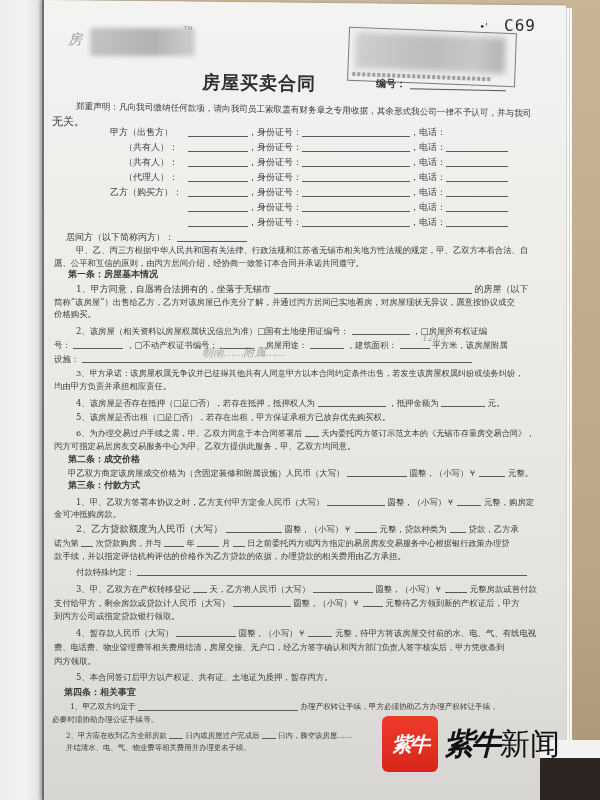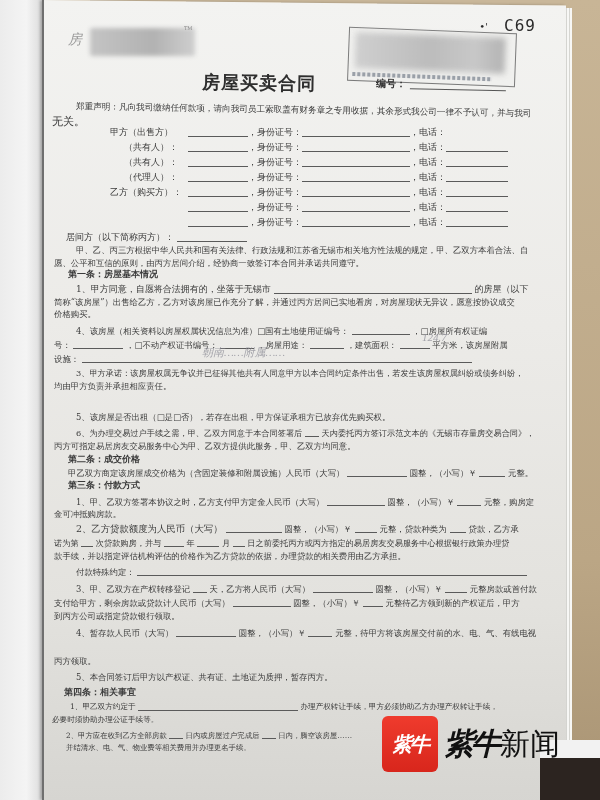--- a/index.html
+++ b/index.html
@@ -240,21 +240,21 @@
   <div class="line bold" style="left:6px; top:270px;">第一条：房屋基本情况</div>
   <div class="line" style="left:14px; top:285px;">
     <span>1、甲方同意，自愿将合法拥有的，坐落于无锡市</span>
     <span class="blank" style="width:198px"></span>
     <span>的房屋（以下</span>
   </div>
   <div class="line" style="left:-8px; top:298px; font-size:8.4px;">简称“该房屋”）出售给乙方，乙方对该房屋已作充分了解，并通过丙方居间已实地看房，对房屋现状无异议，愿意按协议成交</div>
   <div class="line" style="left:-8px; top:310px; font-size:8.4px;">价格购买。</div>
 
   <div class="line" style="left:14px; top:326px; font-size:8.4px;">
-    <span>4、该房屋（相关资料以房屋权属状况信息为准）□国有土地使用证编号：</span>
+    <span>2、该房屋（相关资料以房屋权属状况信息为准）□国有土地使用证编号：</span>
     <span class="blank" style="width:58px"></span>
     <span>，□房屋所有权证编</span>
   </div>
   <div class="line" style="left:-8px; top:340px; font-size:8.4px;">
     <span>号：</span>
     <span class="blank" style="width:50px"></span>
     <span>，□不动产权证书编号：</span>
     <span class="blank" style="width:34px"></span>
     <span>，房屋用途：</span>
     <span class="blank" style="width:34px"></span>
@@ -265,20 +265,27 @@
   <span class="hand" style="left:360px; top:332px; font-size:11px;">124.7</span>
   <div class="line" style="left:-8px; top:354px; font-size:8.4px;">
     <span>设施：</span>
     <span class="blank" style="width:390px"></span>
   </div>
   <span class="hand" style="left:140px; top:347px; font-size:11px;">朝南……附属……</span>
 
   <div class="line" style="left:14px; top:369px; font-size:8.2px;">3、甲方承诺：该房屋权属无争议并已征得其他共有人同意甲方以本合同约定条件出售，若发生该房屋权属纠纷或债务纠纷，</div>
   <div class="line" style="left:-8px; top:382px; font-size:8.4px;">均由甲方负责并承担相应责任。</div>
 
+  <div class="line" style="left:14px; top:398px; font-size:8.4px;">
+    <span>4、该房屋是否存在抵押（□是□否），若存在抵押，抵押权人为</span>
+    <span class="blank" style="width:68px"></span>
+    <span>，抵押金额为</span>
+    <span class="blank" style="width:44px"></span>
+    <span>元。</span>
+  </div>
   <div class="line" style="left:14px; top:413px; font-size:8.4px;">5、该房屋是否出租（□是□否），若存在出租，甲方保证承租方已放弃优先购买权。</div>
   <div class="line" style="left:14px; top:428px; font-size:8.2px;">
     <span>6、为办理交易过户手续之需，甲、乙双方同意于本合同签署后</span>
     <span class="blank" style="width:14px"></span>
     <span>天内委托丙方签订示范文本的《无锡市存量房交易合同》，</span>
   </div>
   <div class="line" style="left:-8px; top:442px; font-size:8.4px;">丙方可指定易居房友交易服务中心为甲、乙双方提供此服务，甲、乙双方均同意。</div>
 
   <div class="line bold" style="left:6px; top:455px;">第二条：成交价格</div>
   <div class="line" style="left:6px; top:468px; font-size:8.4px;">
@@ -344,20 +351,21 @@
   </div>
   <div class="line" style="left:-8px; top:612px; font-size:8.4px;">到丙方公司或指定贷款银行领取。</div>
 
   <div class="line" style="left:14px; top:628px; font-size:8.4px;">
     <span>4、暂存款人民币（大写）</span>
     <span class="blank" style="width:60px"></span>
     <span>圆整，（小写）￥</span>
     <span class="blank" style="width:24px"></span>
     <span>元整，待甲方将该房屋交付前的水、电、气、有线电视</span>
   </div>
+  <div class="line" style="left:-8px; top:643px; font-size:8.2px;">费、电话费、物业管理费等相关费用结清，房屋交接、无户口，经乙方签字确认和丙方部门负责人签字核实后，甲方凭收条到</div>
   <div class="line" style="left:-8px; top:657px; font-size:8.4px;">丙方领取。</div>
   <div class="line" style="left:14px; top:673px; font-size:8.4px;">5、本合同签订后甲方以产权证、共有证、土地证为质押，暂存丙方。</div>
 
   <div class="line bold" style="left:2px; top:688px;">第四条：相关事宜</div>
   <div class="line" style="left:8px; top:702px; font-size:7.6px;">
     <span>1、甲乙双方约定于</span>
     <span class="blank" style="width:160px"></span>
     <span>办理产权转让手续，甲方必须协助乙方办理产权转让手续，</span>
   </div>
   <div class="line" style="left:-10px; top:716px; font-size:7.6px;">必要时须协助办理公证手续等。</div>

